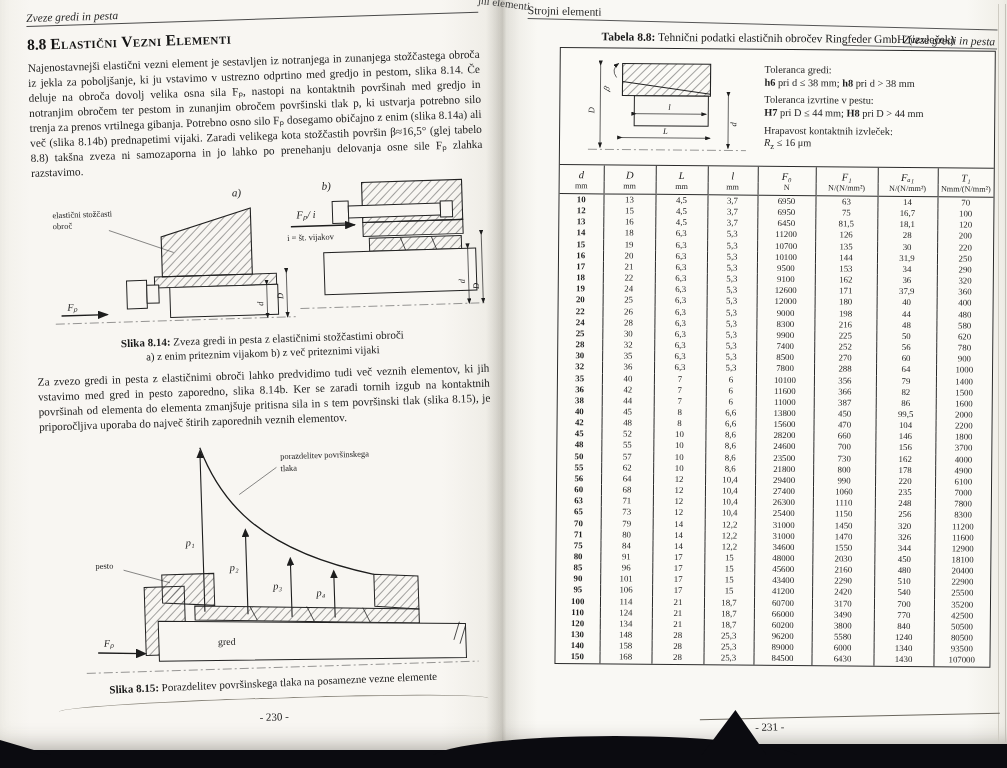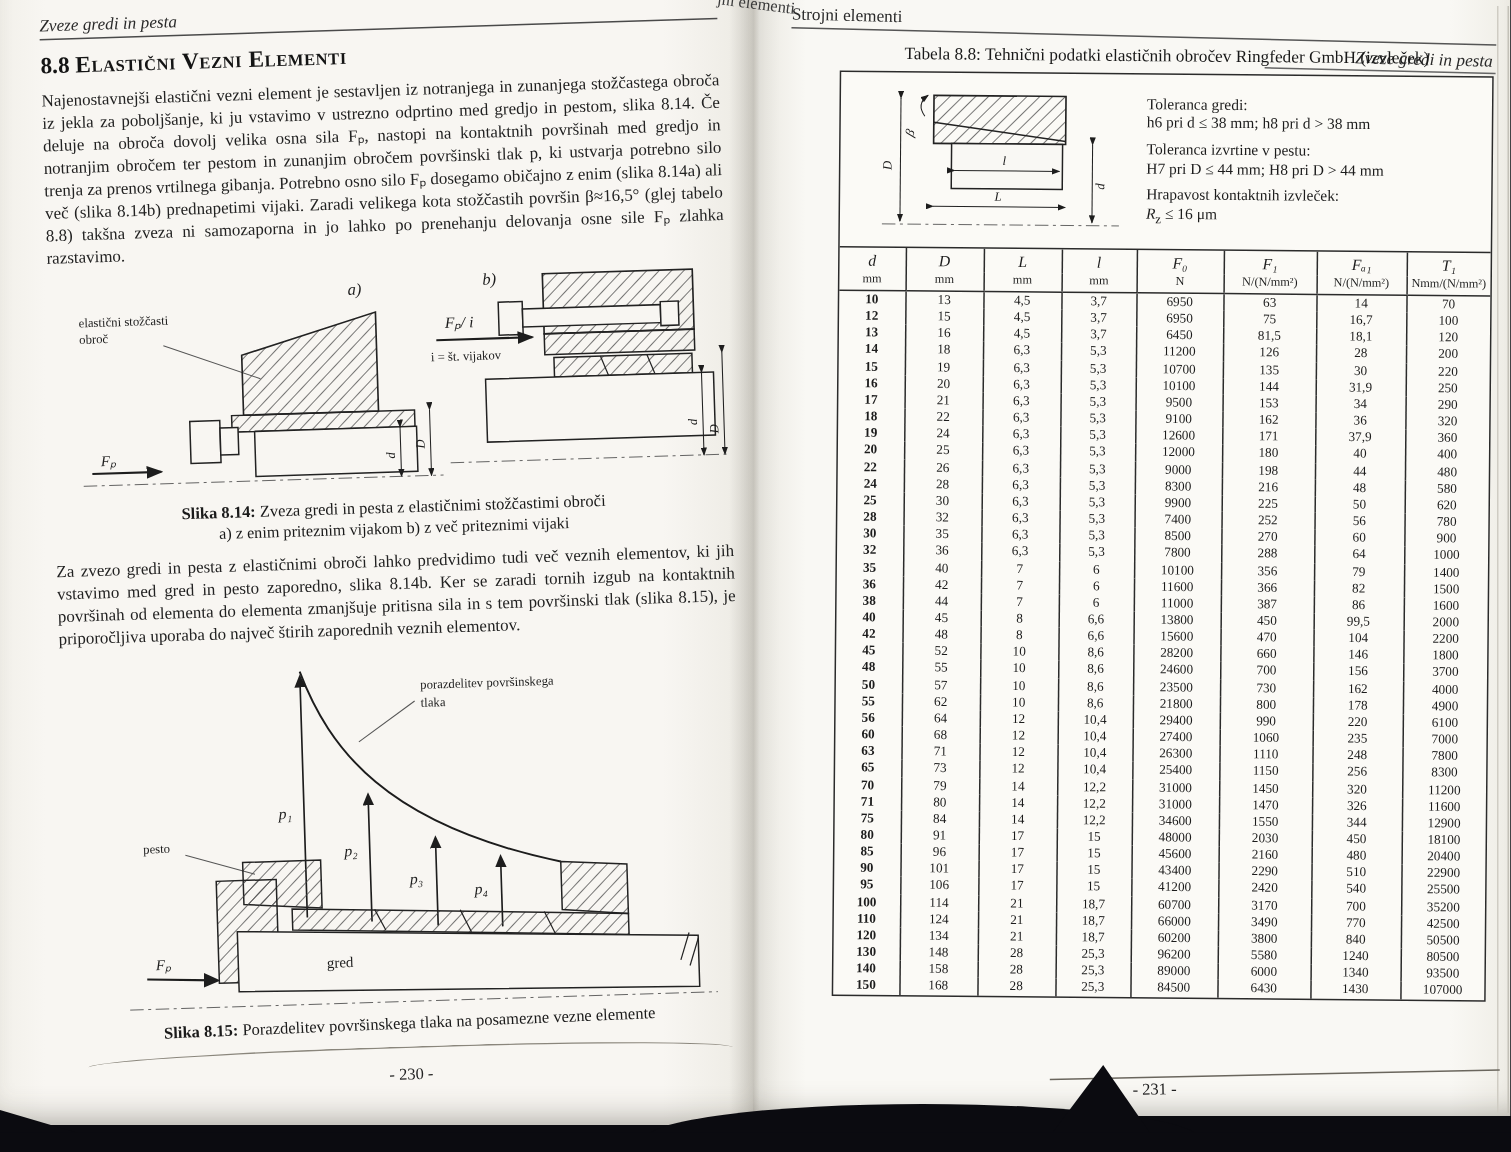--- a/index.html
+++ b/index.html
@@ -39,28 +39,28 @@
     border-radius:100% 100% 0 0/16px;}
   .pageno{text-align:center;font-size:11px;margin-top:-2px;color:#222;}
 
   
   .rp-head{position:absolute;left:528px;top:4px;width:470px;transform:rotate(1.4deg);transform-origin:0 0;}
   .rp-h1{font-size:11.5px;border-bottom:1px solid #555;padding-bottom:2px;color:#2a2a2a;}
   .rp-h2{text-align:right;margin-top:1px;}
   .rp-h2 span{font-style:italic;font-size:11.5px;border-bottom:1px solid #666;padding:0 2px 1px 60px;color:#2a2a2a;}
   .rp-content{position:absolute;left:560px;top:28px;width:436px;transform:rotate(.5deg);transform-origin:0 0;}
   .tbl-caption{text-align:center;font-size:11.5px;margin-top:2px;color:#181818;}
-  .tbl-caption .b{font-weight:normal;}
+  .tbl-caption .b{font-weight:bold;}
   .tbl-caption .i{}
   .table-box{margin-top:5px;border:1.5px solid #2b2b2b;background:#fbfaf6;}
   .info-row{display:flex;align-items:center;border-bottom:1.3px solid #2b2b2b;padding:3px 4px 3px 0;}
   .info-text{font-size:10.3px;line-height:1.22;margin-left:6px;color:#1c1c1c;}
   .info-text .tt{margin-top:5px;}
   .info-text .tt:first-child{margin-top:0;}
-  .info-text .bold{font-weight:normal;}
+  .info-text .bold{font-weight:bold;}
   .info-text i{font-style:italic;}
   table{width:100%;border-collapse:collapse;table-layout:fixed;}
   th,td{border-left:1px solid #2b2b2b;text-align:center;padding:0;}
   th:first-child,td:first-child{border-left:none;}
   .th-sym{font-style:italic;font-weight:normal;font-size:10.5px;padding-top:3px;line-height:13px;}
   .th-unit{font-weight:normal;font-size:8.2px;border-bottom:1.3px solid #2b2b2b;padding-bottom:2px;line-height:10px;}
   tbody td{font-size:8.8px;line-height:11.15px;color:#1c1c1c;}
   tbody td:first-child{font-weight:bold;}
   .rp-footer{position:absolute;left:700px;top:716px;width:300px;transform:rotate(-1.2deg);}
   .rp-footer .rule{border-top:1px solid #6a665d;height:2px;}

